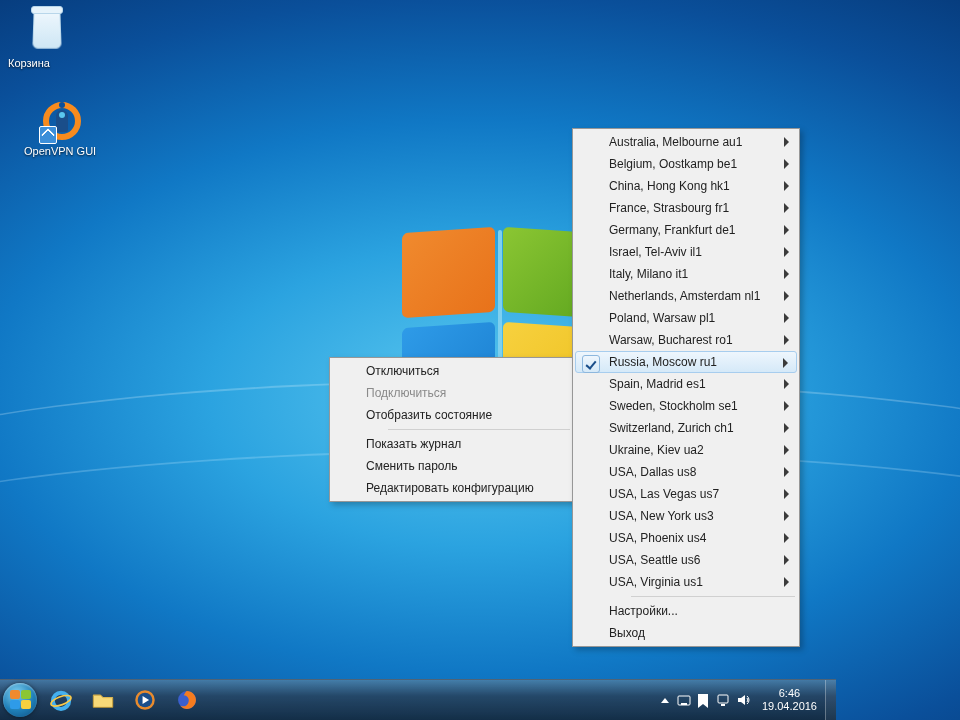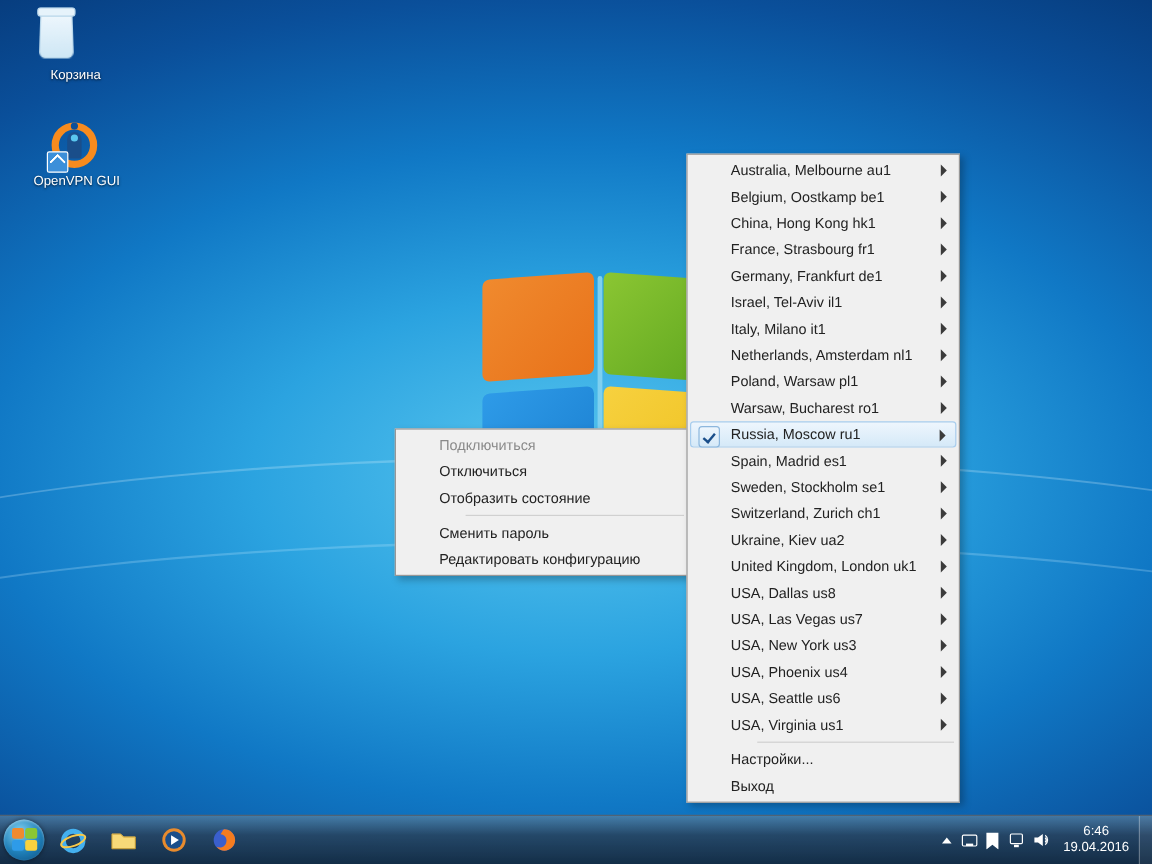--- a/index.html
+++ b/index.html
@@ -7,21 +7,21 @@
 .winlogo{position:absolute;left:390px;top:210px;width:230px;height:210px}
 .flagpole{position:absolute;left:108px;top:20px;width:4px;height:170px;background:#7ed0ef;border-radius:2px}
 .pane{position:absolute;width:93px;height:85px;border-radius:6px}
 .pane.tl{left:12px;top:20px;background:linear-gradient(135deg,#f08a2e,#e8721a);transform:skewY(-4deg)}
 .pane.tr{left:113px;top:20px;background:linear-gradient(135deg,#8bc633,#5fa61f);transform:skewY(4deg)}
 .pane.bl{left:12px;top:115px;background:linear-gradient(135deg,#2e9be8,#1b7fd0);transform:skewY(-4deg)}
 .pane.br{left:113px;top:115px;background:linear-gradient(135deg,#f7d13f,#edc01e);transform:skewY(4deg)}
 .swoosh{position:absolute;left:0;top:0;width:960px;height:720px;pointer-events:none;opacity:.25}
 .swoosh::before{content:"";position:absolute;left:-200px;top:380px;width:1400px;height:400px;border-top:2px solid #e3f5ff;border-radius:50%/28%}
 .swoosh::after{content:"";position:absolute;left:-250px;top:450px;width:1500px;height:400px;border-top:2px solid #c5eaff;border-radius:50%/30%}
-.icon{position:absolute;width:76px;text-align:right;color:#fff;text-shadow:0 1px 2px rgba(0,0,0,.8);font-size:11px}
+.icon{position:absolute;width:76px;text-align:left;color:#fff;text-shadow:0 1px 2px rgba(0,0,0,.8);font-size:11px}
 .icon .lbl{margin-top:3px}
 .recycle{left:8px;top:6px}
 .recycle .glyph{width:42px;height:48px;margin:0 auto;position:relative}
 .recycle .glyph::before{content:"";position:absolute;left:8px;top:4px;width:26px;height:36px;background:linear-gradient(180deg,#eef7fd,#cfe7f5);border:1px solid #b8d6ea;border-radius:3px 3px 5px 5px;transform:perspective(60px) rotateX(8deg)}
 .recycle .glyph::after{content:"";position:absolute;left:6px;top:0;width:30px;height:6px;background:#e6f3fb;border:1px solid #b8d6ea;border-radius:3px}
 .ovpn{left:24px;top:100px}
 .ovpn .glyph{width:42px;height:42px;margin:0 auto;position:relative}
 .ovpn .ring{position:absolute;left:2px;top:2px;width:38px;height:38px;border:6px solid #f78b1e;border-radius:50%;box-sizing:border-box}
 .ovpn .ring::after{content:"";position:absolute;left:10px;top:-6px;width:6px;height:6px;background:#0a4f9a;border-radius:50%}
 .ovpn .key{position:absolute;left:15px;top:10px;width:12px;height:22px;background:#1a4e8a;border-radius:6px 6px 2px 2px}
@@ -34,21 +34,21 @@
 .menu-item{position:relative;height:22px;line-height:22px;padding:0 24px 0 8px;color:#222;white-space:nowrap;cursor:default;margin-left:-26px;padding-left:34px}
 .menu-item.disabled{color:#8a8a8a}
 .menu-item.highlight{background:linear-gradient(180deg,#eef6fd,#d5e9f8);border:1px solid #a7cdee;border-radius:3px;height:20px;line-height:20px;padding-left:33px;}
 .menu-item .arrow{position:absolute;right:8px;top:6px;width:0;height:0;border-left:5px solid #3b3b3b;border-top:5px solid transparent;border-bottom:5px solid transparent}
 .menu-item .check{position:absolute;left:6px;top:3px;width:16px;height:16px;border:1px solid #8db7dd;border-radius:3px;background:linear-gradient(180deg,#eef6fd,#d5e9f8)}
 .menu-item .check::after{content:"";position:absolute;left:3px;top:5px;width:8px;height:4px;border-left:2px solid #1a4e8a;border-bottom:2px solid #1a4e8a;transform:rotate(-50deg)}
 .menu .sep{height:1px;background:#d0d0d0;margin:3px 2px 3px 30px}
 .submenu{left:329px;top:357px;width:240px}
 .mainmenu{left:572px;top:128px;width:222px}
 
-.taskbar{position:absolute;left:0;bottom:0;width:960px;height:40px;background:linear-gradient(180deg,rgba(90,130,160,.7),rgba(40,65,90,.85) 40%,rgba(20,40,60,.9));border-top:1px solid rgba(255,255,255,.25);display:flex;align-items:center}
+.taskbar{position:absolute;left:0;bottom:0;width:836px;height:40px;background:linear-gradient(180deg,rgba(90,130,160,.7),rgba(40,65,90,.85) 40%,rgba(20,40,60,.9));border-top:1px solid rgba(255,255,255,.25);display:flex;align-items:center}
 .start{width:40px;height:40px;display:flex;align-items:center;justify-content:center}
 .start .orb{width:34px;height:34px;border-radius:50%;background:radial-gradient(circle at 40% 30%,#7ecff0,#1f7fb8 55%,#0c4d7e 100%);box-shadow:0 0 4px rgba(0,0,0,.5),inset 0 1px 2px rgba(255,255,255,.4);position:relative}
 .start .orb .q{position:absolute;width:10px;height:9px;border-radius:2px}
 .start .q1{left:7px;top:7px;background:#f08a2e}
 .start .q2{left:18px;top:7px;background:#8bc633}
 .start .q3{left:7px;top:17px;background:#2e9be8}
 .start .q4{left:18px;top:17px;background:#f7d13f}
 .pin{width:40px;height:32px;margin:0 1px;border-radius:3px;display:flex;align-items:center;justify-content:center}
 .pin svg{width:26px;height:26px}
 .tray{margin-left:auto;display:flex;align-items:center;height:40px}
@@ -81,24 +81,25 @@
     <div class="glyph">
       <div class="ring"></div>
         <div class="key"></div>
         <div class="arrow"></div>
     </div>
     <div class="lbl">OpenVPN GUI</div>
   </div>
 
   <div class="menu submenu">
     <div class="inner" id="submenu-inner">
+        <div class="menu-item"><span>Отключиться</span></div>
         <div class="menu-item disabled"><span>Подключиться</span></div>
-        <div class="menu-item"><span>Отключиться</span></div>
         <div class="menu-item"><span>Отобразить состояние</span></div>
         <div class="sep"></div>
+        <div class="menu-item"><span>Показать журнал</span></div>
         <div class="menu-item"><span>Сменить пароль</span></div>
         <div class="menu-item"><span>Редактировать конфигурацию</span></div>
       </div>
   </div>
 
   <div class="menu mainmenu">
     <div class="inner" id="mainmenu-inner">
         <div class="menu-item"><span>Australia, Melbourne au1</span><span class="arrow"></span></div>
         <div class="menu-item"><span>Belgium, Oostkamp be1</span><span class="arrow"></span></div>
         <div class="menu-item"><span>China, Hong Kong hk1</span><span class="arrow"></span></div>
@@ -107,21 +108,20 @@
         <div class="menu-item"><span>Israel, Tel-Aviv il1</span><span class="arrow"></span></div>
         <div class="menu-item"><span>Italy, Milano it1</span><span class="arrow"></span></div>
         <div class="menu-item"><span>Netherlands, Amsterdam nl1</span><span class="arrow"></span></div>
         <div class="menu-item"><span>Poland, Warsaw pl1</span><span class="arrow"></span></div>
         <div class="menu-item"><span>Warsaw, Bucharest ro1</span><span class="arrow"></span></div>
         <div class="menu-item highlight"><span class="check"></span><span>Russia, Moscow ru1</span><span class="arrow"></span></div>
         <div class="menu-item"><span>Spain, Madrid es1</span><span class="arrow"></span></div>
         <div class="menu-item"><span>Sweden, Stockholm se1</span><span class="arrow"></span></div>
         <div class="menu-item"><span>Switzerland, Zurich ch1</span><span class="arrow"></span></div>
         <div class="menu-item"><span>Ukraine, Kiev ua2</span><span class="arrow"></span></div>
-        <div class="menu-item"><span>United Kingdom, London uk1</span><span class="arrow"></span></div>
         <div class="menu-item"><span>USA, Dallas us8</span><span class="arrow"></span></div>
         <div class="menu-item"><span>USA, Las Vegas us7</span><span class="arrow"></span></div>
         <div class="menu-item"><span>USA, New York us3</span><span class="arrow"></span></div>
         <div class="menu-item"><span>USA, Phoenix us4</span><span class="arrow"></span></div>
         <div class="menu-item"><span>USA, Seattle us6</span><span class="arrow"></span></div>
         <div class="menu-item"><span>USA, Virginia us1</span><span class="arrow"></span></div>
         <div class="sep"></div>
         <div class="menu-item"><span>Настройки...</span></div>
         <div class="menu-item"><span>Выход</span></div>
       </div>

